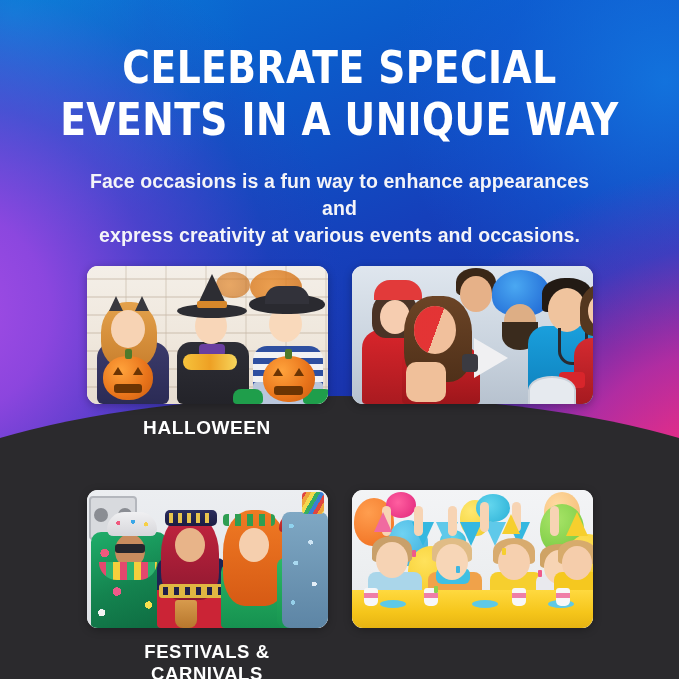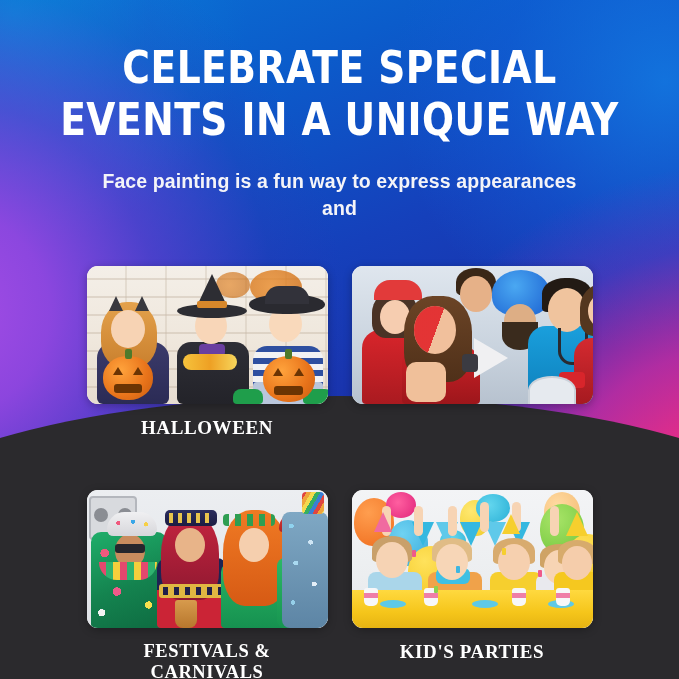--- a/index.html
+++ b/index.html
@@ -55,21 +55,21 @@
   .headline .l2{display:block;}
   .subhead{
     margin:22px auto 0;max-width:505px;
     color:#f4f4f8;font-size:19.5px;line-height:27px;font-weight:600;
     letter-spacing:.1px;
   }
   .subhead span{display:block;}
 
   
   .grid{position:absolute;left:0;right:0;top:266px;z-index:5;}
-  .row{display:flex;justify-content:center;gap:24px;font-family:Liberation Serif, serif;}
+  .row{display:flex;justify-content:center;gap:24px;}
   .row.row2{margin-top:51px;}
   .cell{width:241px;}
   .card{
     width:241px;height:138px;border-radius:11px;overflow:hidden;
     background:#ffffff;position:relative;
     box-shadow:0 2px 8px rgba(0,0,0,.28);
   }
   .card .scene{position:absolute;inset:0;}
   .caption{
     margin-top:13px;text-align:center;color:#ffffff;
@@ -295,21 +295,22 @@
 
   <div class="dark-panel"></div>
   <div class="dark-fill"></div>
 
   <div class="head-wrap">
     <h1 class="headline">
       <span>CELEBRATE SPECIAL</span>
       <span class="l2">EVENTS IN A UNIQUE WAY</span>
     </h1>
     <p class="subhead">
-      <span>Face painting is a fun way to express appearances and</span>
+      <span>Face occasions is a fun way to enhance appearances and</span>
+      <span>express creativity at various events and occasions.</span>
     </p>
   </div>
 
   <div class="grid">
 
     <div class="row row1">
 
       <div class="cell">
         <div class="card">
           <div class="scene hw">
@@ -539,17 +540,16 @@
             <div class="cup" style="left:204px;"></div>
             <div class="cupband" style="left:204px;"></div>
 
             <div class="conf" style="left:60px;top:60px;width:4px;height:7px;background:#ef5a8a;"></div>
             <div class="conf" style="left:104px;top:76px;width:4px;height:7px;background:#3fb6e0;"></div>
             <div class="conf" style="left:150px;top:58px;width:4px;height:7px;background:#f6cf2e;"></div>
             <div class="conf" style="left:186px;top:80px;width:4px;height:7px;background:#ef5a8a;"></div>
             <div class="conf" style="left:82px;top:96px;width:4px;height:7px;background:#8bd14f;"></div>
           </div>
         </div>
-        <div class="caption">KID'S PARTIES</div>
       </div>
     </div>
   </div>
 </div>
 
 </body></html>

